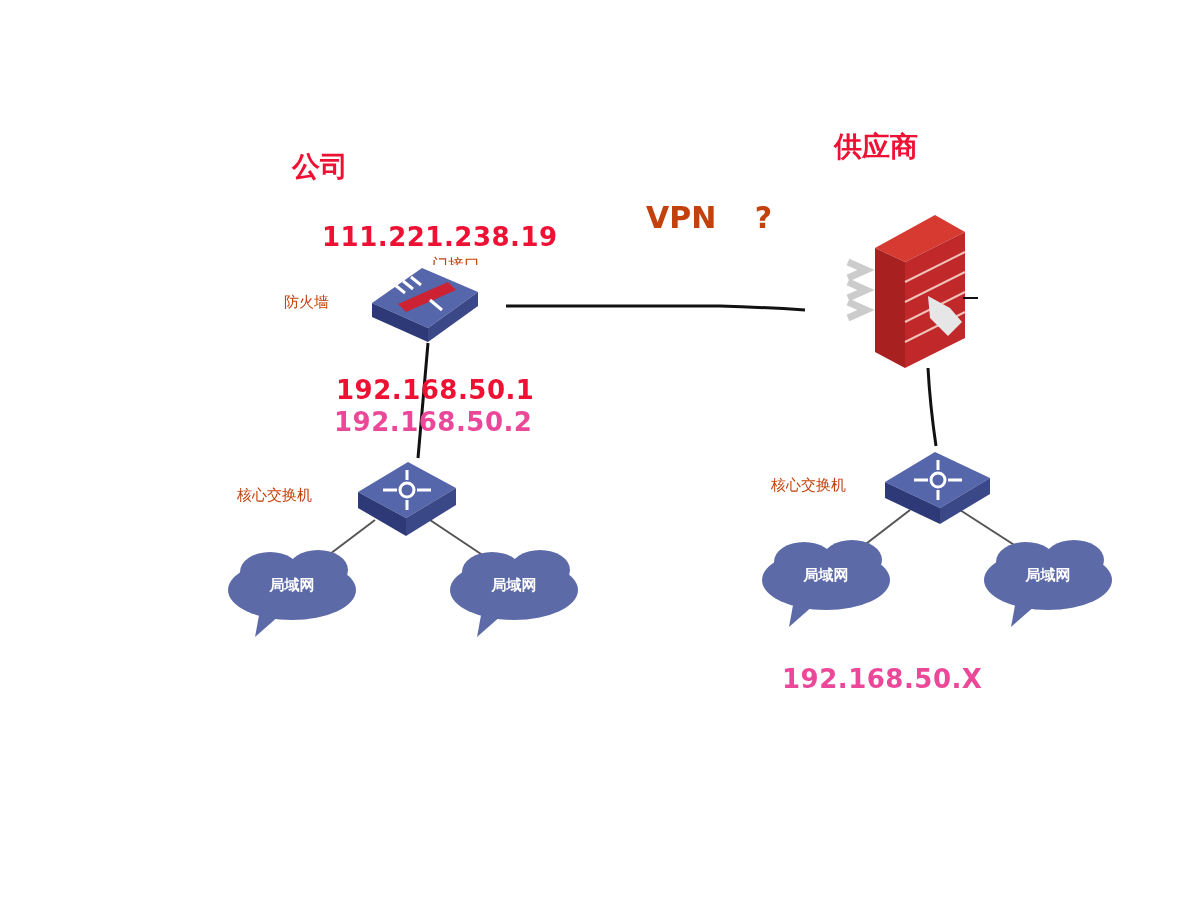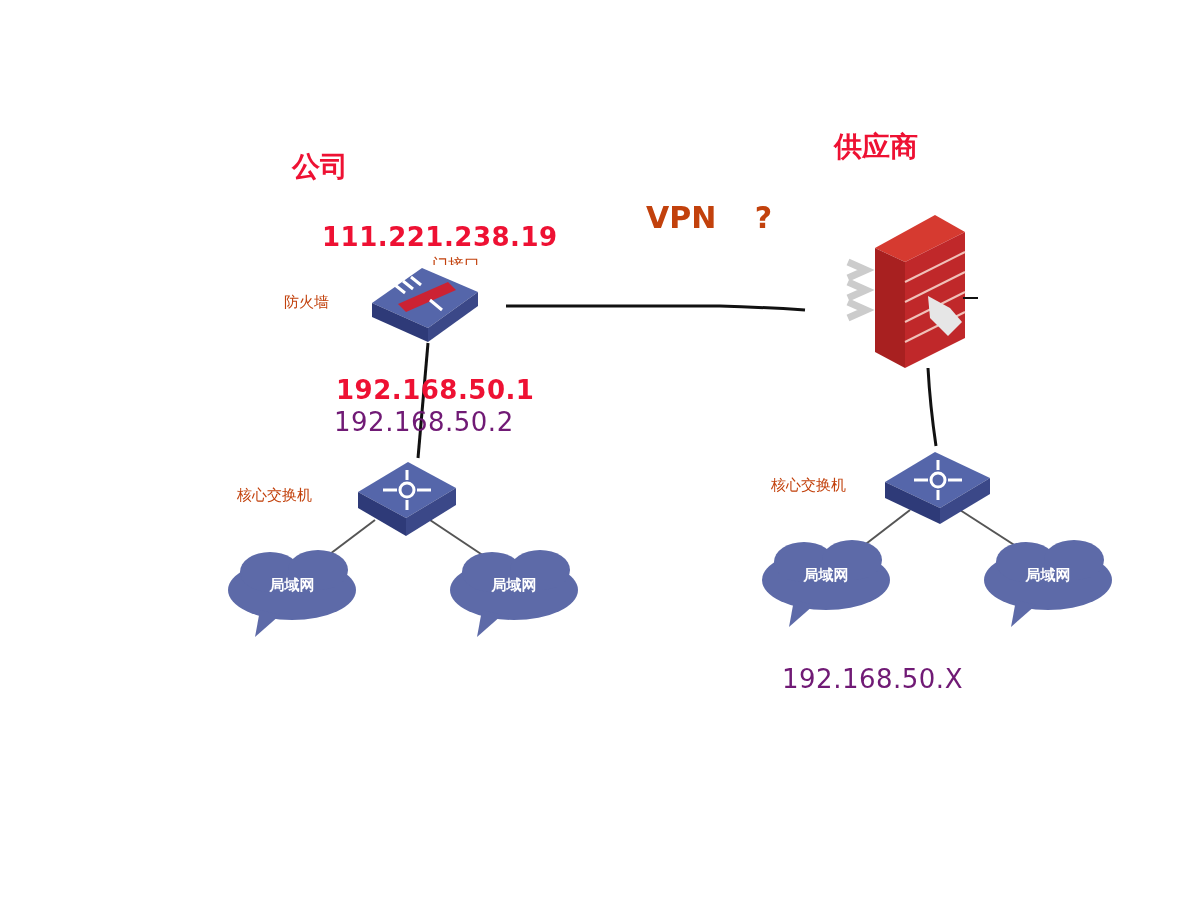--- a/index.html
+++ b/index.html
@@ -1,20 +1,20 @@
 <!DOCTYPE html>
 <html><head>
 <meta charset="utf-8">
 <style>
   html, body { margin:0; padding:0; background:#ffffff; }
   body { width:1204px; height:912px; position:relative; overflow:hidden;
          font-family:"DejaVu Sans","Liberation Sans",sans-serif; }
   .abs { position:absolute; }
   .red-bold { color:#ee1133; font-weight:bold; }
-  .blue-bold { color:#701a75; font-weight:normal; }
+  .blue-bold { color:#ec4899; font-weight:bold; }
   .gray-label { color:#c2410c; font-size:15px; }
   .ip { font-size:26px; letter-spacing:0.5px; }
   .title { font-size:28px; }
   svg.layer { position:absolute; left:0; top:0; }
   .cloud-label { position:absolute; color:#ffffff; font-size:15px; font-weight:bold; text-align:center; }
 </style>
 </head>
 <body>
 
 <svg class="layer" width="1204" height="912">

